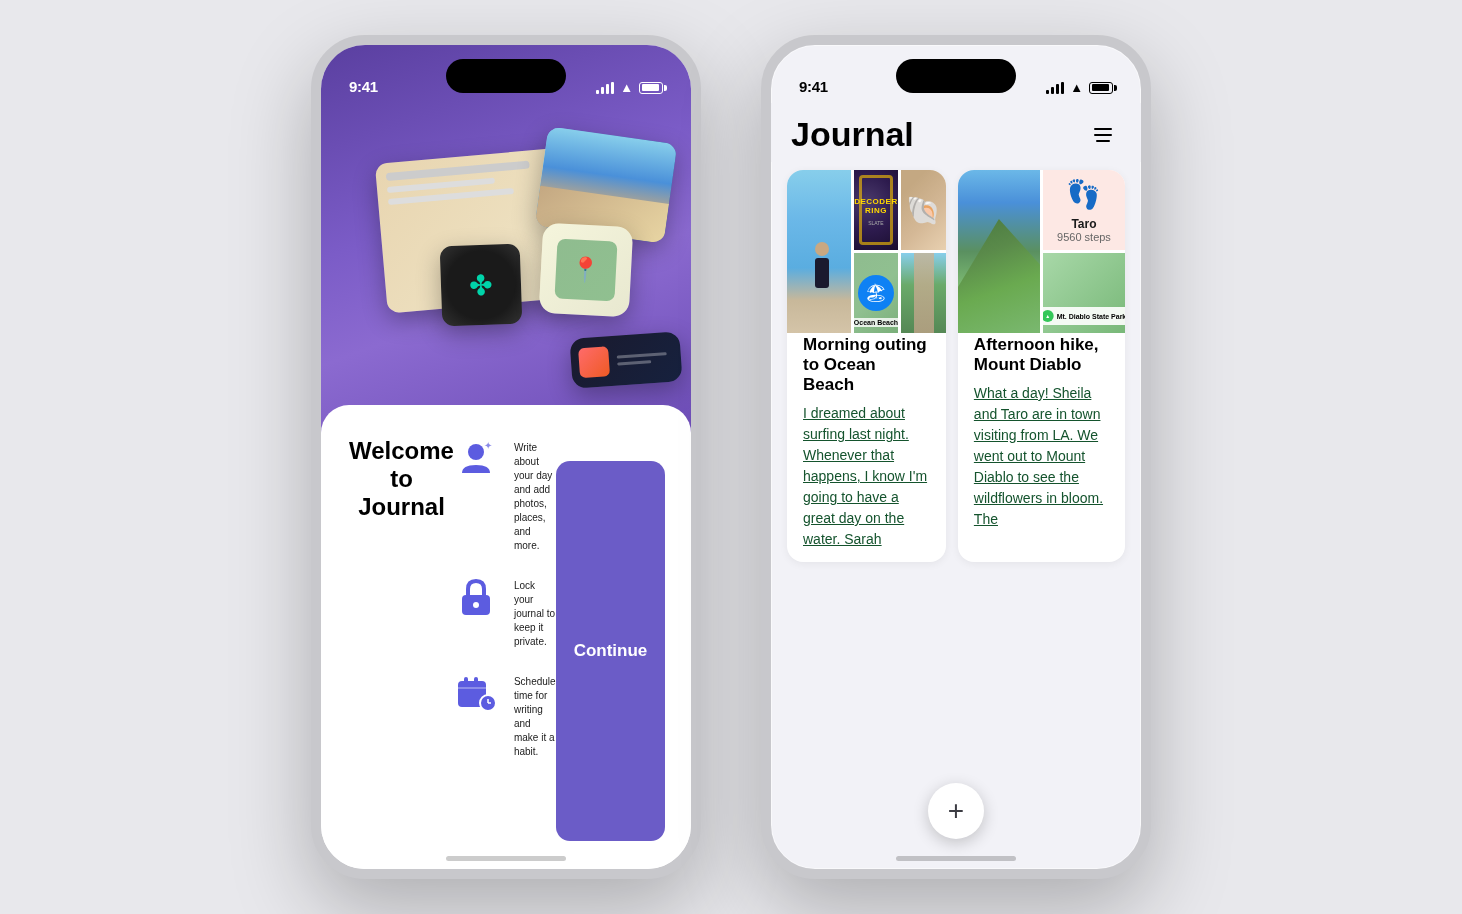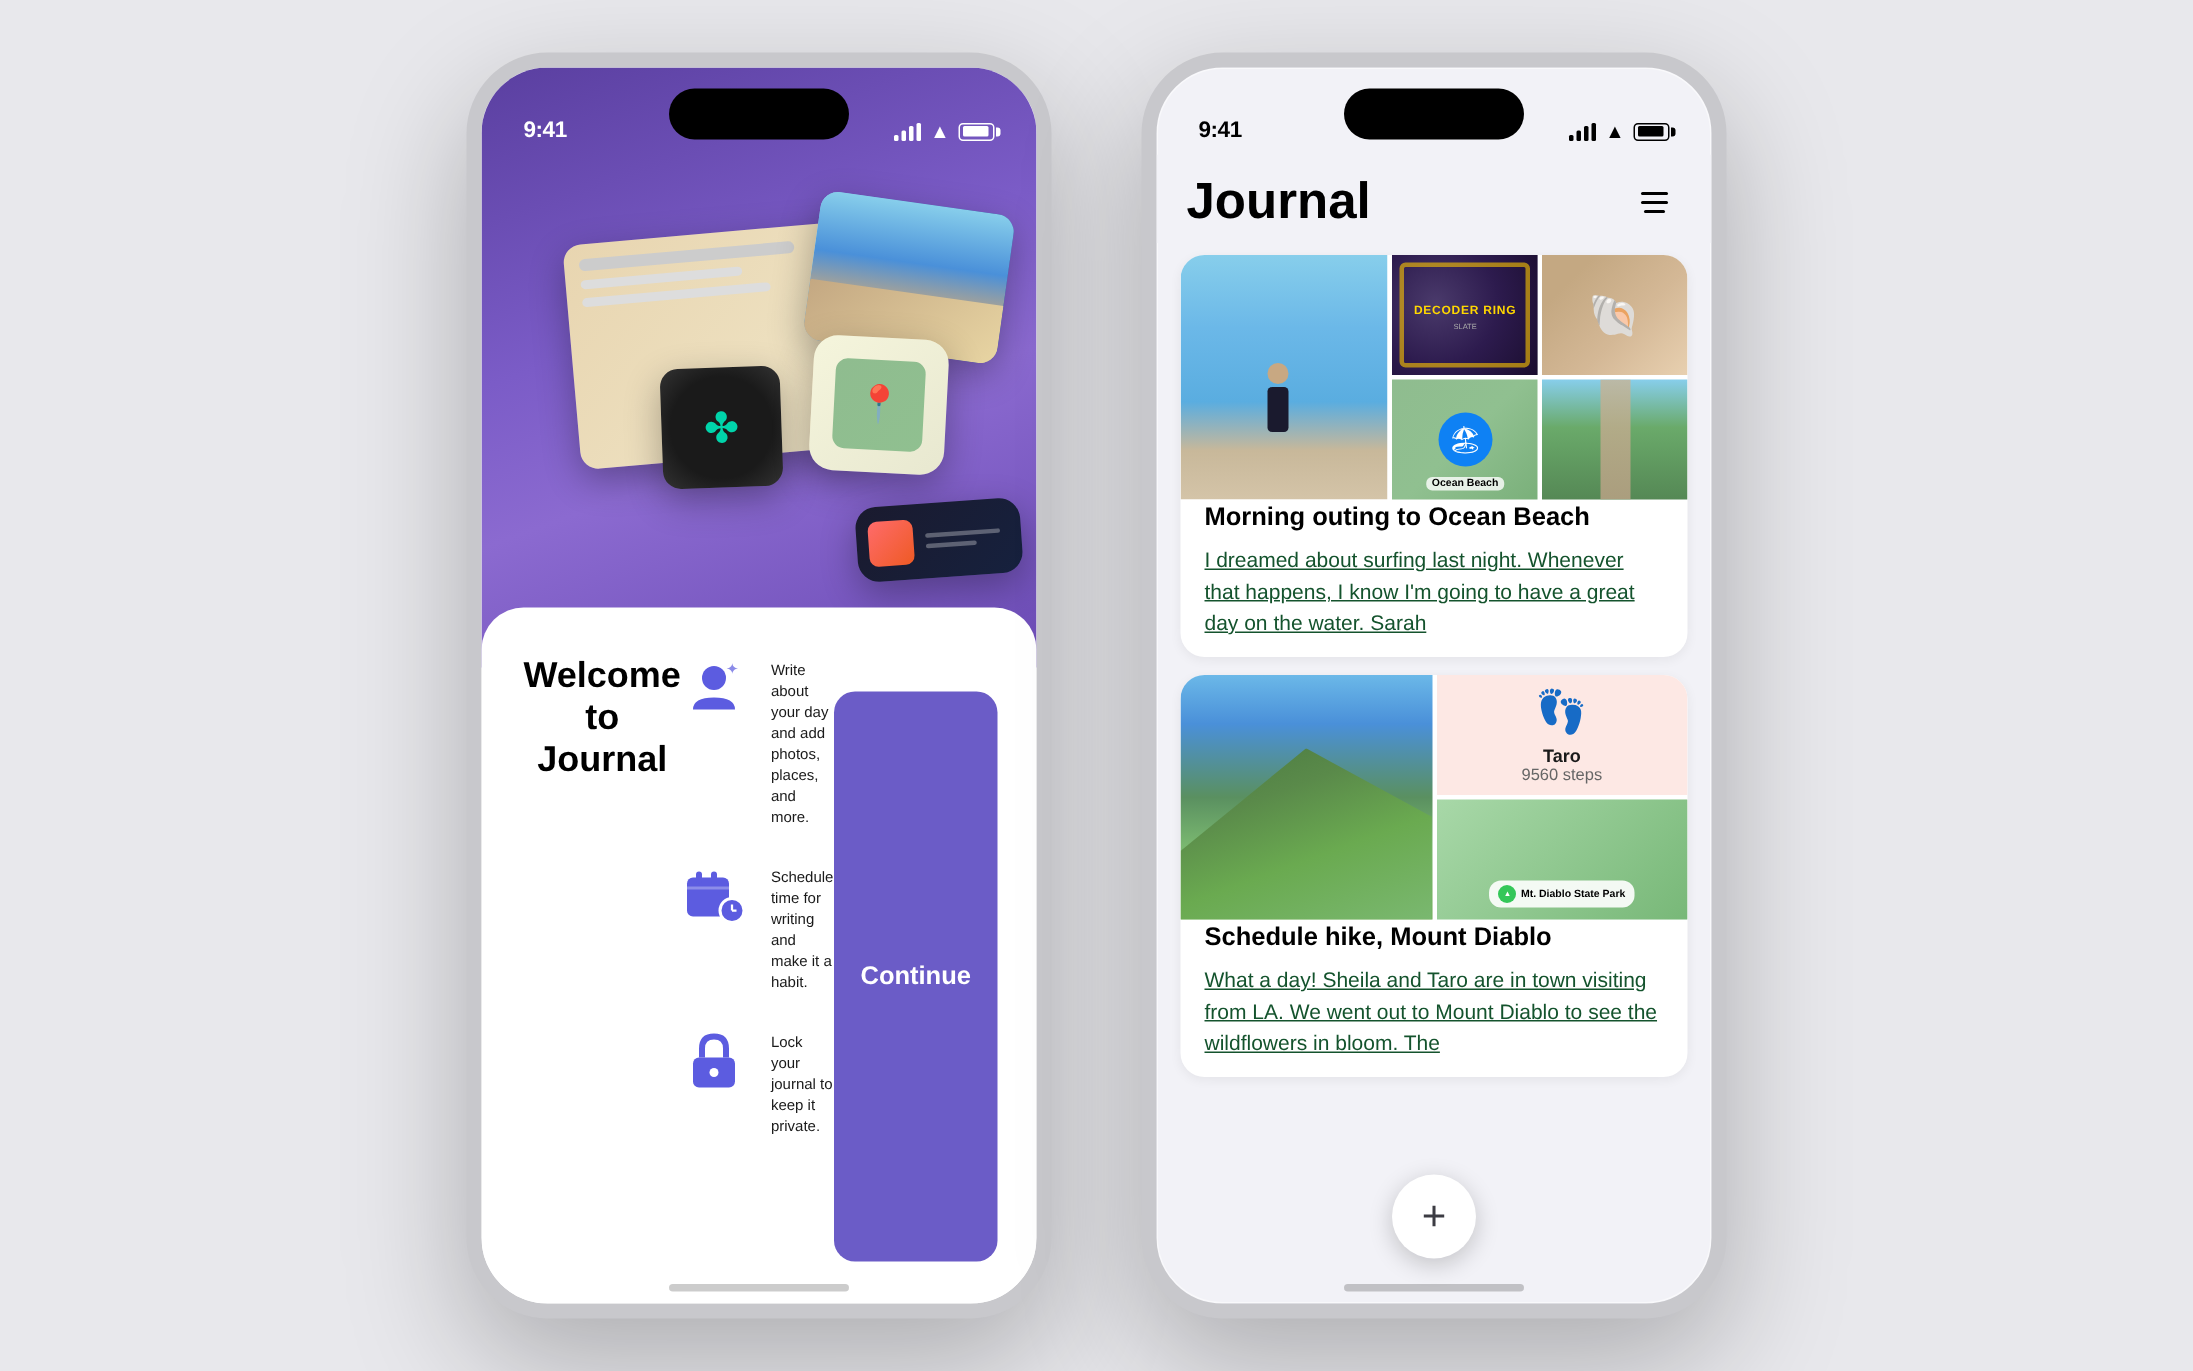--- a/index.html
+++ b/index.html
@@ -360,21 +360,21 @@
       width: 18px;
       height: 2px;
       background: #000;
       border-radius: 1px;
     }
     .menu-line:last-child { width: 14px; }
 
     .journal-content {
       padding: 8px 16px;
       display: flex;
-      flex-direction: column;
+      flex-direction: row;
       gap: 12px;
     }
 
     
     .entry-card {
       background: #fff;
       border-radius: 16px;
       overflow: hidden;
       box-shadow: 0 2px 8px rgba(0,0,0,0.06);
     }
@@ -796,47 +796,47 @@
 
       <div class="feature-item">
         <div class="feature-icon">
           <svg width="40" height="40" viewBox="0 0 40 40">
             <circle cx="20" cy="13" r="8" fill="#5c5ce0"></circle>
             <path d="M6 34 Q6 26 20 26 Q34 26 34 34" fill="#5c5ce0"></path>
             <text x="28" y="10" font-size="10" fill="#8b8be8">✦</text>
           </svg>
         </div>
         <p class="feature-text">Write about your day and add photos, places, and more.</p>
+      </div>
+
+      <div class="feature-item">
+        <div class="feature-icon">
+          <svg width="36" height="40" viewBox="0 0 36 40">
+            <rect x="4" y="18" width="28" height="20" rx="4" fill="#5c5ce0"></rect>
+            <path d="M10 18 L10 12 Q10 4 18 4 Q26 4 26 12 L26 18" fill="none" stroke="#5c5ce0" stroke-width="4"></path>
+            <circle cx="18" cy="28" r="3" fill="#fff"></circle>
+          </svg>
+        </div>
+        <p class="feature-text">Lock your journal to keep it private.</p>
       </div>
 
       <div class="feature-item">
         <div class="feature-icon">
           <svg width="40" height="40" viewBox="0 0 40 40">
             <rect x="2" y="8" width="28" height="26" rx="4" fill="#5c5ce0"></rect>
             <rect x="8" y="4" width="4" height="8" rx="2" fill="#5c5ce0"></rect>
             <rect x="18" y="4" width="4" height="8" rx="2" fill="#5c5ce0"></rect>
             <rect x="2" y="14" width="28" height="2" fill="rgba(255,255,255,0.3)"></rect>
             <circle cx="32" cy="30" r="8" fill="#5c5ce0" stroke="#fff" stroke-width="2"></circle>
             <line x1="32" y1="26" x2="32" y2="30" stroke="#fff" stroke-width="1.5"></line>
             <line x1="32" y1="30" x2="35" y2="30" stroke="#fff" stroke-width="1.5"></line>
           </svg>
         </div>
         <p class="feature-text">Schedule time for writing and make it a habit.</p>
       </div>
-
-      <div class="feature-item">
-        <div class="feature-icon">
-          <svg width="36" height="40" viewBox="0 0 36 40">
-            <rect x="4" y="18" width="28" height="20" rx="4" fill="#5c5ce0"></rect>
-            <path d="M10 18 L10 12 Q10 4 18 4 Q26 4 26 12 L26 18" fill="none" stroke="#5c5ce0" stroke-width="4"></path>
-            <circle cx="18" cy="28" r="3" fill="#fff"></circle>
-          </svg>
-        </div>
-        <p class="feature-text">Lock your journal to keep it private.</p>
-      </div>
     </div>
 
     <button class="continue-btn">Continue</button>
   </div>
 
   <div class="home-indicator"></div>
 </div>
 
 <div class="phone phone-2">
 
@@ -932,21 +932,21 @@
             <div style="width:100%;height:100%;background:linear-gradient(135deg,#a8d8a8,#90c890,#78b878);position:relative;">
               <div class="location-badge">
                 <div class="location-pin"></div>
                 <span>Mt. Diablo State Park</span>
               </div>
             </div>
           </div>
         </div>
 
         <div class="entry-body">
-          <h2 class="entry-headline">Schedule hike, Mount Diablo</h2>
+          <h2 class="entry-headline">Afternoon hike, Mount Diablo</h2>
           <p class="entry-excerpt">What a day! Sheila and Taro are in town visiting from LA. We went out to Mount Diablo to see the wildflowers in bloom. The</p>
         </div>
       </div>
     </div>
 
     <div class="fab">
       <span class="fab-plus">+</span>
     </div>
   </div>
 

